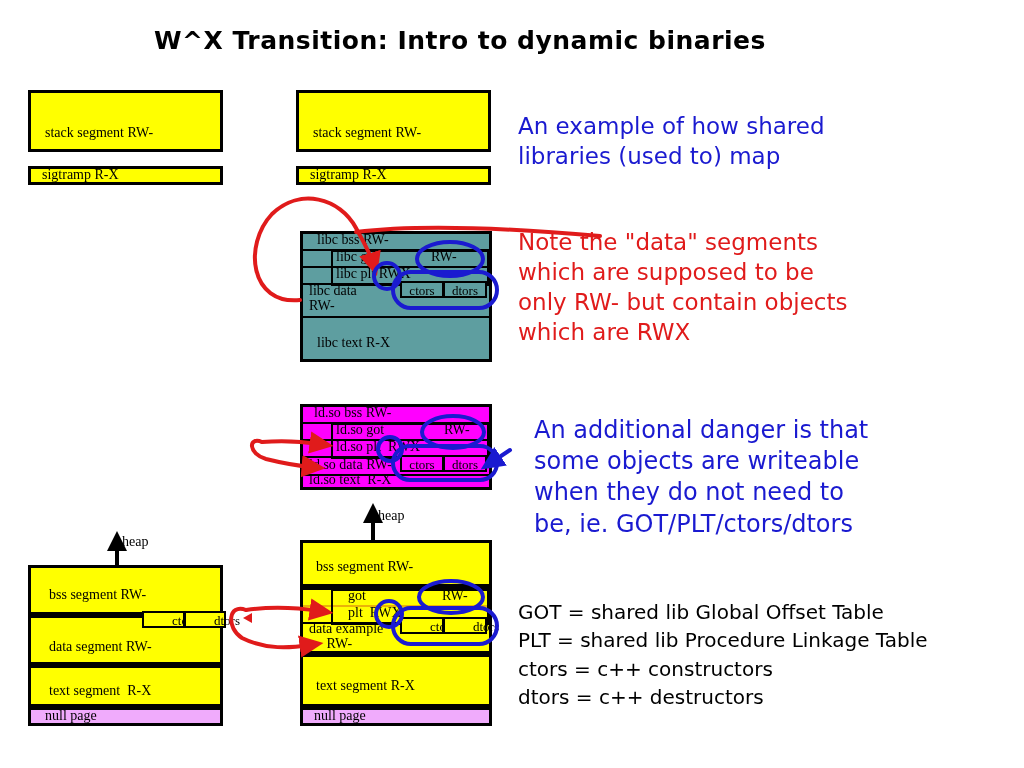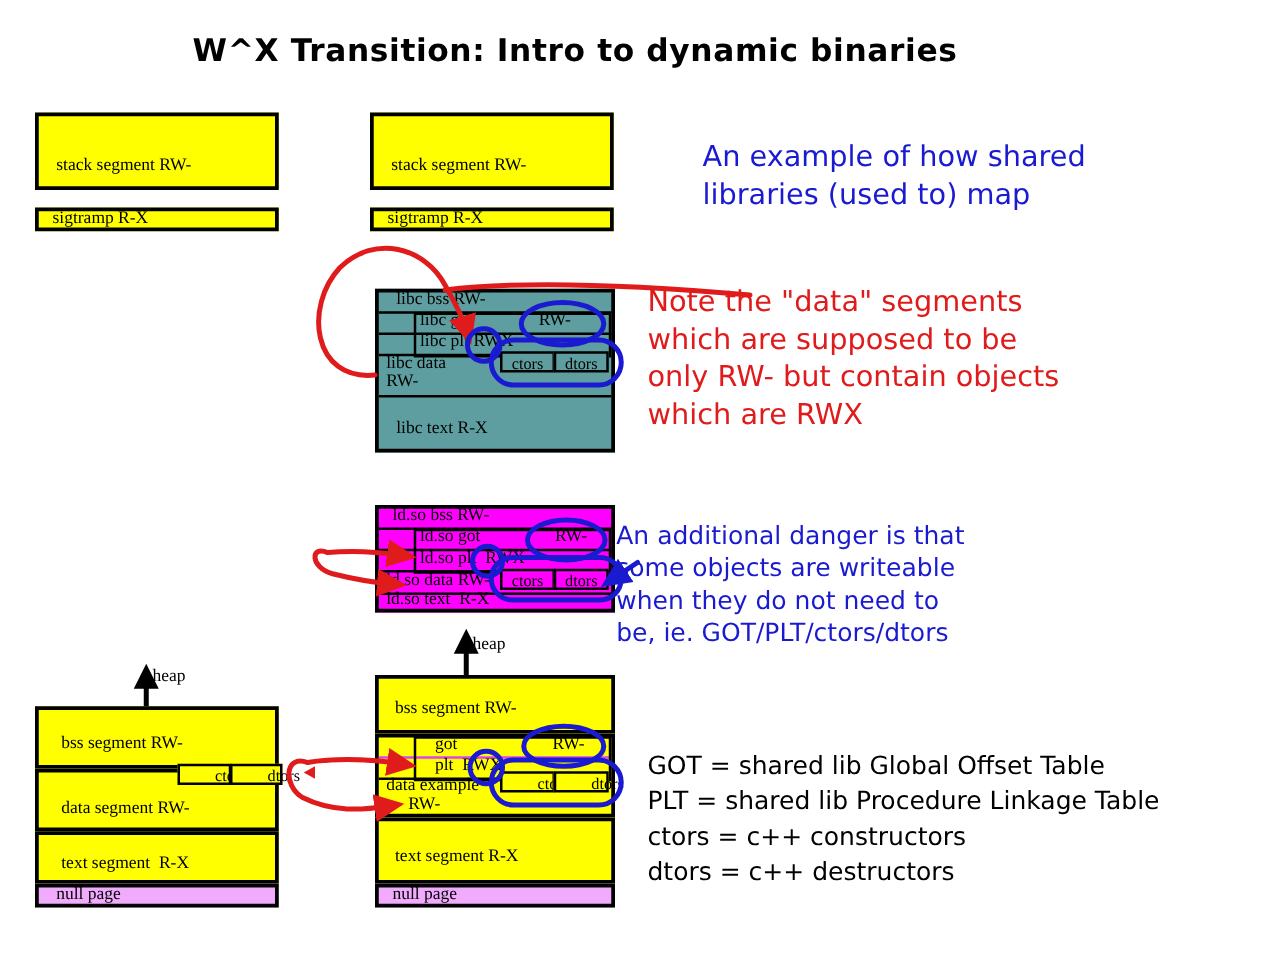--- a/index.html
+++ b/index.html
@@ -58,23 +58,23 @@
     color: #000000;
     position: absolute;
   }
 
   
   .prose {
     font-family: "DejaVu Sans", sans-serif;
     white-space: pre-line;
     line-height: 1.30;
   }
-  #note-shared-libs { left: 518px; top: 112px; font-size: 23px; color: #1a1ad0; margin-left: 44px; }
+  #note-shared-libs { left: 518px; top: 112px; font-size: 23px; color: #1a1ad0; }
   #note-data-segments { left: 518px; top: 228px; font-size: 23px; color: #e01b1b; }
-  #note-additional-danger { left: 493px; top: 415px; font-size: 20px; color: #1a1ad0; }
+  #note-additional-danger { left: 534px; top: 415px; font-size: 24px; color: #1a1ad0; }
   #legend { left: 518px; top: 598px; font-size: 20px; color: #000000; line-height: 1.42; }
 
   
   .heaplbl {
     font-family: "Liberation Serif", serif;
     font-size: 14px;
     color: #000000;
   }
 
   
@@ -190,21 +190,21 @@
   <div class="lbl" style="left:6px; top:-3px;">ld.so text  R-X</div>
 </div>
 
 <div class="abs heaplbl" style="left:378px; top:508px;">heap</div>
 
 <div class="abs blk yellow" style="left:300px; top:540px; width:192px; height:47px;">
   <div class="lbl" style="left:13px; top:17px;">bss segment RW-</div>
 </div>
 
 <div class="abs blk yellow" style="left:300px; top:587px; width:192px; height:67px;"></div>
-<div class="abs" style="left:303px; top:590px; width:186px; height:17px; border-bottom:2px solid #d946ef; box-sizing:border-box;">
+<div class="abs" style="left:303px; top:590px; width:186px; height:17px; border-bottom:2px solid #eab308; box-sizing:border-box;">
   <div class="lbl" style="left:45px; top:-1px;">got</div>
   <div class="lbl" style="left:139px; top:-1px;">RW-</div>
 </div>
 <div class="abs" style="left:303px; top:607px; width:186px; height:17px; border-bottom:2px solid #000; box-sizing:border-box;">
   <div class="lbl" style="left:45px; top:-1px;">plt  RWX</div>
 </div>
 <div class="abs" style="left:331px; top:589px; width:158px; height:36px; border:2px solid #000; box-sizing:border-box;"></div>
 <div class="abs lbl" style="left:309px; top:622px;">data example
      RW-</div>
 <div class="abs sub yellow" style="left:400px; top:617px; width:44px; height:17px; text-align:center;">

